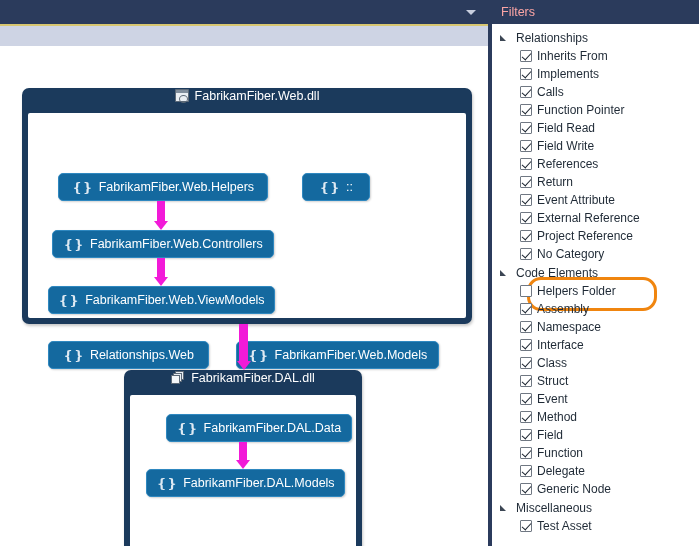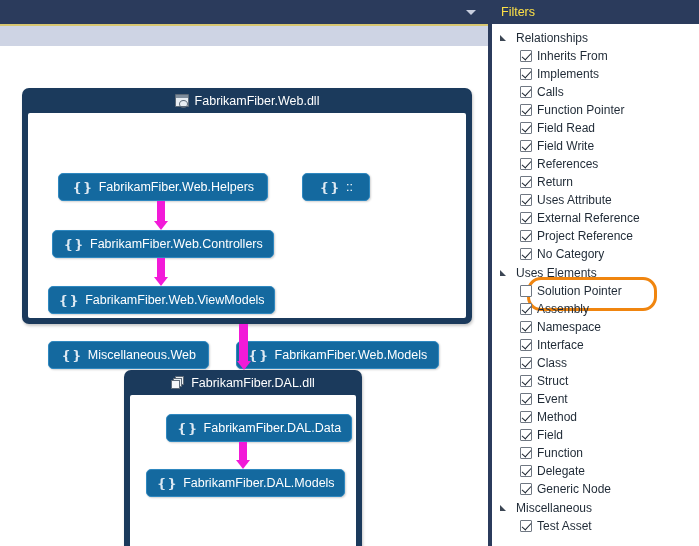--- a/index.html
+++ b/index.html
@@ -56,21 +56,21 @@
 
   
   .container {
     position: absolute;
     background: #1b3a5c;
     border-radius: 7px;
     box-shadow: 1px 2px 3px rgba(0,0,0,0.22);
   }
   .container .chead {
     height: 24px;
-    display: flex; align-items: center; justify-content: center;
+    display: flex; justify-content: center;
     gap: 6px;
     color: #ffffff;
     font-size: 12.5px;
     padding-top: 1px;
   }
   .container .cbody {
     position: absolute;
     left: 6px; right: 6px; top: 25px; bottom: 6px;
     background: #ffffff;
     border-radius: 2px;
@@ -145,21 +145,21 @@
   
   #filters-pane {
     position: absolute; left: 488px; top: 0;
     width: 211px; height: 546px;
     background: #ffffff;
     border-left: 4px solid #2b3b5c;
   }
   #filters-header {
     height: 24px;
     background: #2b3b5c;
-    color: #fde047;
+    color: #fca5a5;
     font-size: 12.5px;
     display: flex; align-items: center;
     padding-left: 9px;
   }
   #filters-tree {
     padding-top: 4px;
     font-size: 12px;
     color: #1f2a36;
   }
   .grp {
@@ -257,21 +257,21 @@
         <span>FabrikamFiber.Web.Controllers</span>
       </div>
 
       <div class="node" style="left:48px; top:240px; width:227px; height:28px;">
         <span class="ns-ico">❴❵</span>
         <span>FabrikamFiber.Web.ViewModels</span>
       </div>
 
       <div class="node" style="left:48px; top:295px; width:161px; height:28px;">
         <span class="ns-ico">❴❵</span>
-        <span>Miscellaneous.Web</span>
+        <span>Relationships.Web</span>
       </div>
 
       <div class="node" style="left:236px; top:295px; width:203px; height:28px;">
         <span class="ns-ico">❴❵</span>
         <span>FabrikamFiber.Web.Models</span>
       </div>
 
       <div class="container" style="left:124px; top:324px; width:238px; height:190px;">
         <div class="chead">
           <span class="ico-stack">
@@ -356,42 +356,42 @@
       <div class="leaf">
         <span class="cbox checked"></span>
         <span class="llabel">References</span>
       </div>
       <div class="leaf">
         <span class="cbox checked"></span>
         <span class="llabel">Return</span>
       </div>
       <div class="leaf">
         <span class="cbox checked"></span>
-        <span class="llabel">Uses Attribute</span>
+        <span class="llabel">Event Attribute</span>
       </div>
       <div class="leaf">
         <span class="cbox checked"></span>
         <span class="llabel">External Reference</span>
       </div>
       <div class="leaf">
         <span class="cbox checked"></span>
         <span class="llabel">Project Reference</span>
       </div>
       <div class="leaf">
         <span class="cbox checked"></span>
         <span class="llabel">No Category</span>
       </div>
 
       <div class="grp">
         <span class="expander"></span>
-        <span class="glabel">Uses Elements</span>
+        <span class="glabel">Code Elements</span>
       </div>
       <div class="leaf highlight">
         <span class="cbox"></span>
-        <span class="llabel">Solution Pointer</span>
+        <span class="llabel">Helpers Folder</span>
       </div>
       <div class="leaf">
         <span class="cbox checked"></span>
         <span class="llabel">Assembly</span>
       </div>
       <div class="leaf">
         <span class="cbox checked"></span>
         <span class="llabel">Namespace</span>
       </div>
       <div class="leaf">

